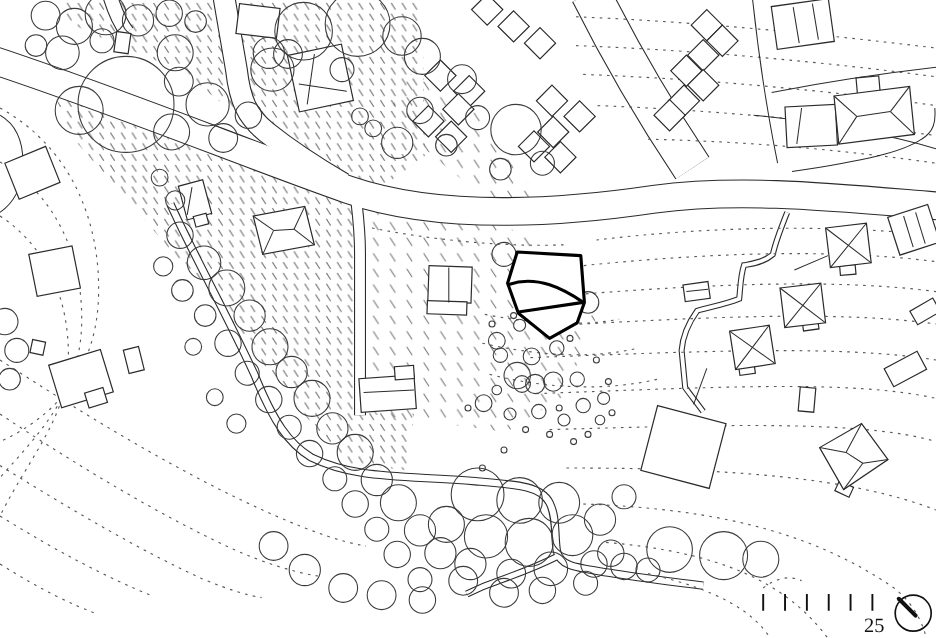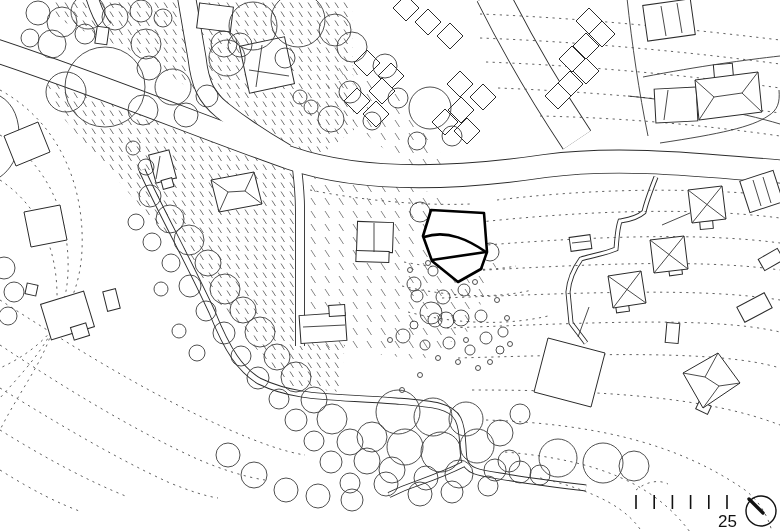--- a/index.html
+++ b/index.html
@@ -1,17 +1,17 @@
 <!DOCTYPE html>
 <html><head>
 <meta charset="utf-8">
 <style>
   html,body{margin:0;padding:0;background:#fff;}
   .page{width:780px;height:532px;position:relative;background:#7dd3fc;overflow:hidden;
-        font-family:Liberation Sans, sans-serif;}
+        font-family:Liberation Serif, serif;}
   svg{display:block;}
   .contour{fill:none;stroke:#5a5a5a;stroke-width:.95;stroke-dasharray:2.2,4.4;}
   .thin{fill:none;stroke:#2b2b2b;stroke-width:.85;}
   .bld{fill:#ffffff;stroke:#2b2b2b;stroke-width:1;}
   .tree{fill:none;stroke:#3c3c3c;stroke-width:.9;}
   .bold{fill:none;stroke:#000;stroke-width:2.6;stroke-linejoin:round;}
   .boldfill{fill:#fff;stroke:#000;stroke-width:2.6;stroke-linejoin:round;}
   .tick{stroke:#111;stroke-width:1.6;}
   .hand{stroke:#111;stroke-width:3.4;stroke-linecap:round;}
   .scale-label{font-size:17px;fill:#111;}

